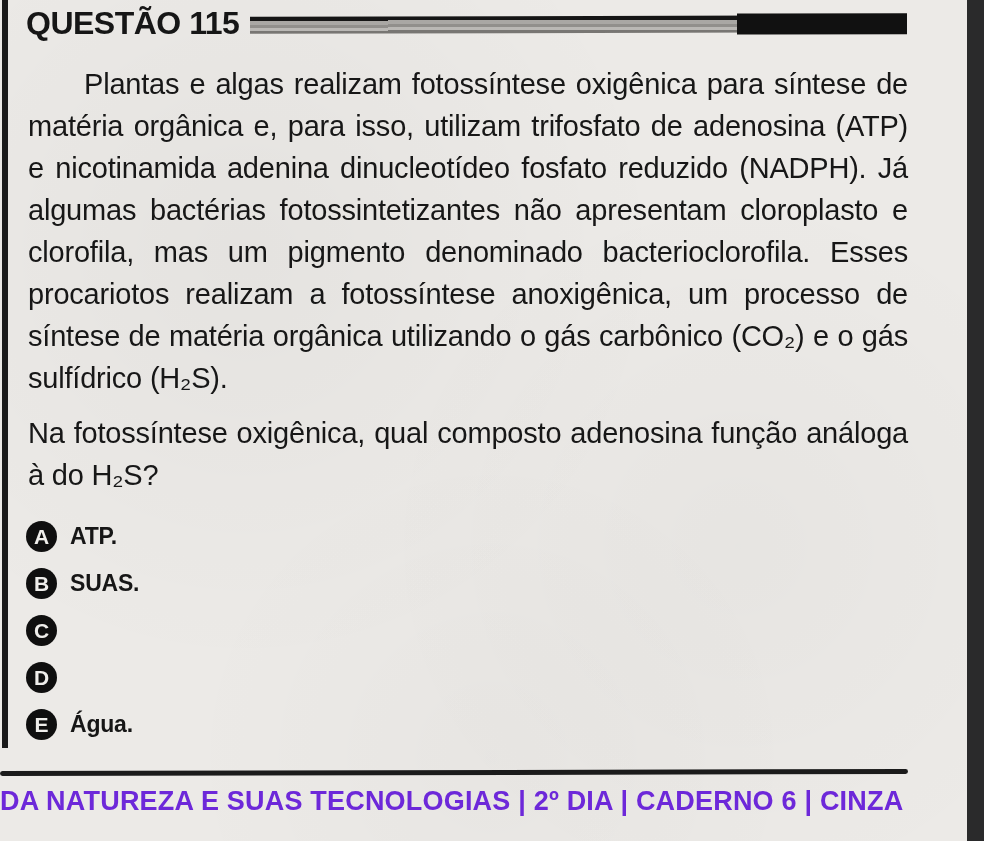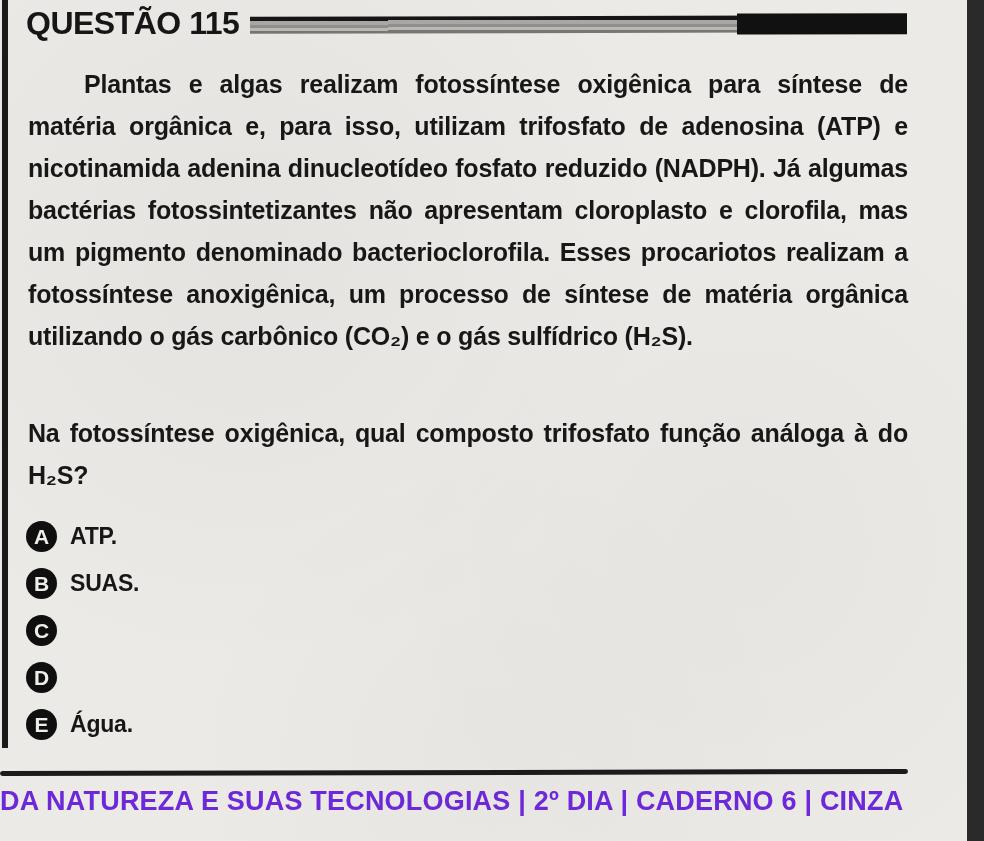--- a/index.html
+++ b/index.html
@@ -47,21 +47,21 @@
     transform: rotate(-0.15deg);
   }
   .header-rule-cap {
     position: absolute; right: 0; top: -2px;
     width: 170px; height: 21px;
     background: #111;
   }
 
   .body-text {
     position: absolute; left: 28px; width: 880px;
-    font-size: 25px; line-height: 42px; font-weight: 700;
+    font-size: 29px; line-height: 42px; font-weight: 400;
     letter-spacing: -0.2px;
     text-align: justify;
     color: #171717;
   }
   .paragraph { top: 63px; text-indent: 56px; }
   .question-stem { top: 412px; }
 
   .options {
     position: absolute; left: 26px; top: 513px; width: 700px;
   }
@@ -105,21 +105,21 @@
 <div class="right-scan-band"></div>
 
 <div class="question-label">QUESTÃO 115</div>
 
 <div class="header-rule">
   <div class="header-rule-cap"></div>
 </div>
 
 <div class="body-text paragraph">Plantas e algas realizam fotossíntese oxigênica para síntese de matéria orgânica e, para isso, utilizam trifosfato de adenosina (ATP) e nicotinamida adenina dinucleotídeo fosfato reduzido (NADPH). Já algumas bactérias fotossintetizantes não apresentam cloroplasto e clorofila, mas um pigmento denominado bacterioclorofila. Esses procariotos realizam a fotossíntese anoxigênica, um processo de síntese de matéria orgânica utilizando o gás carbônico (CO₂) e o gás sulfídrico (H₂S).</div>
 
-<div class="body-text question-stem">Na fotossíntese oxigênica, qual composto trifosfato função análoga à do H₂S?</div>
+<div class="body-text question-stem">Na fotossíntese oxigênica, qual composto adenosina função análoga à do H₂S?</div>
 
 <div class="options">
   <div class="option-row">
     <span class="option-badge">A</span>
     <span class="option-label">ATP.</span>
   </div>
   <div class="option-row">
     <span class="option-badge">B</span>
     <span class="option-label">SUAS.</span>
   </div>

